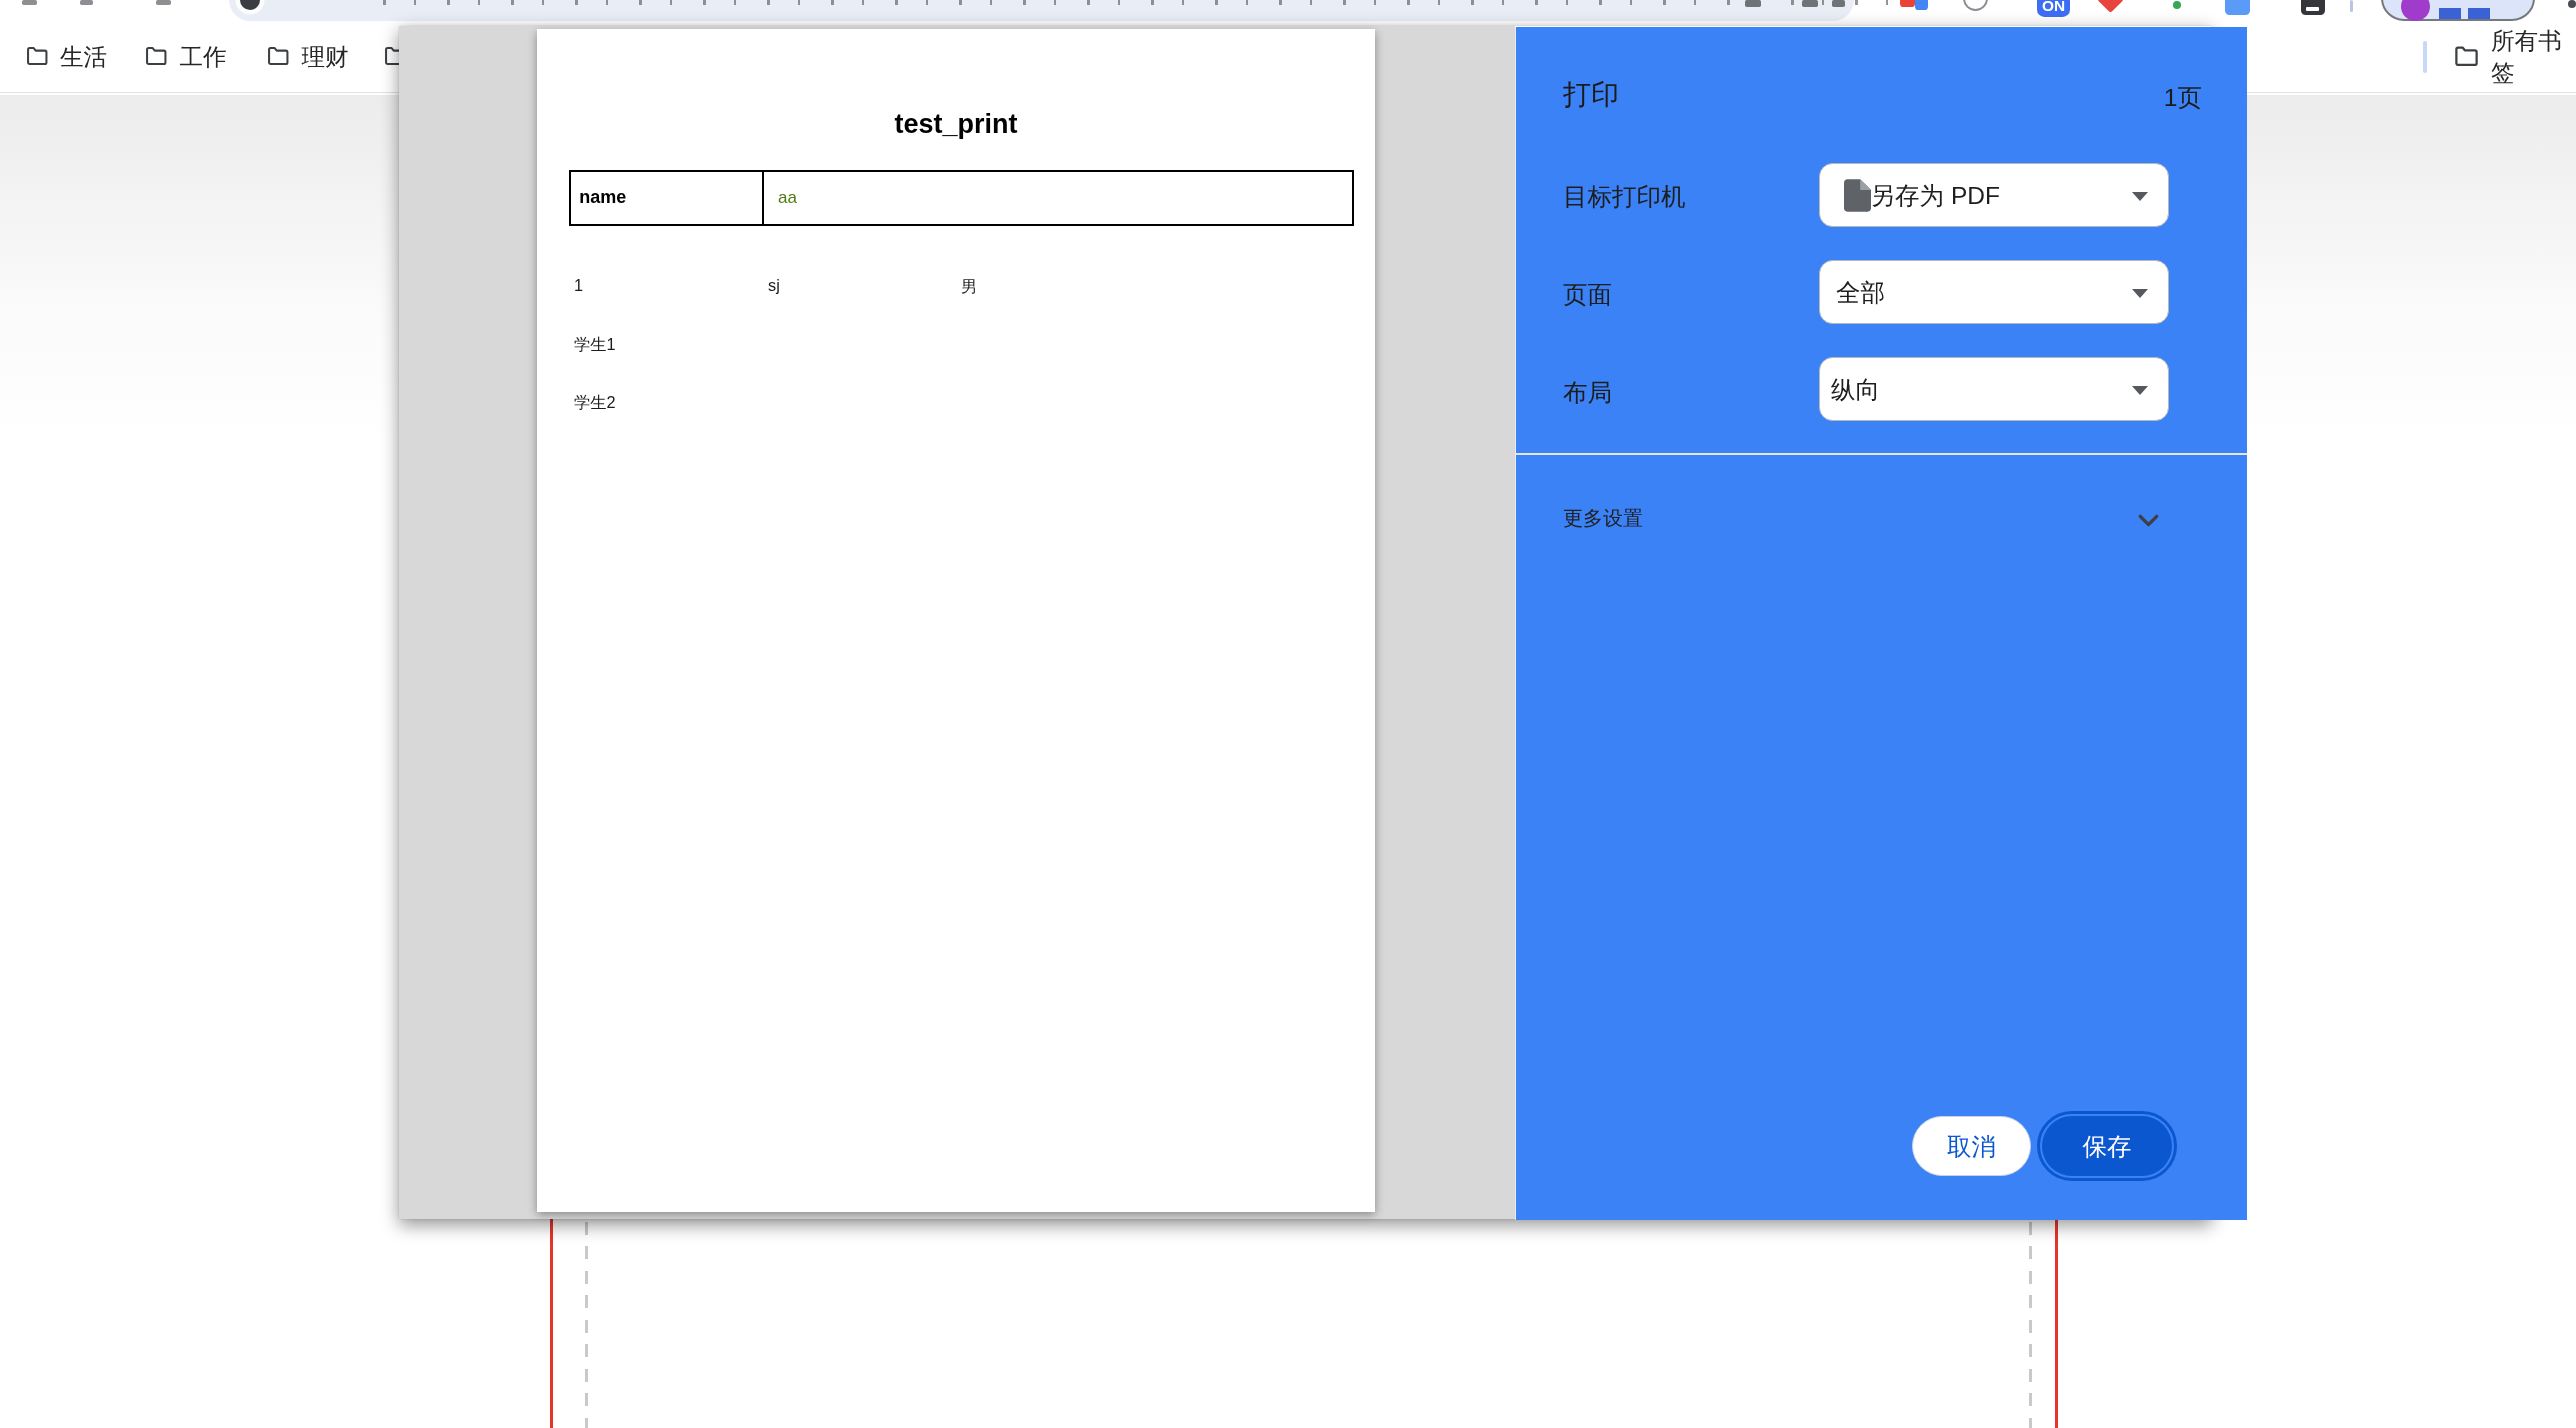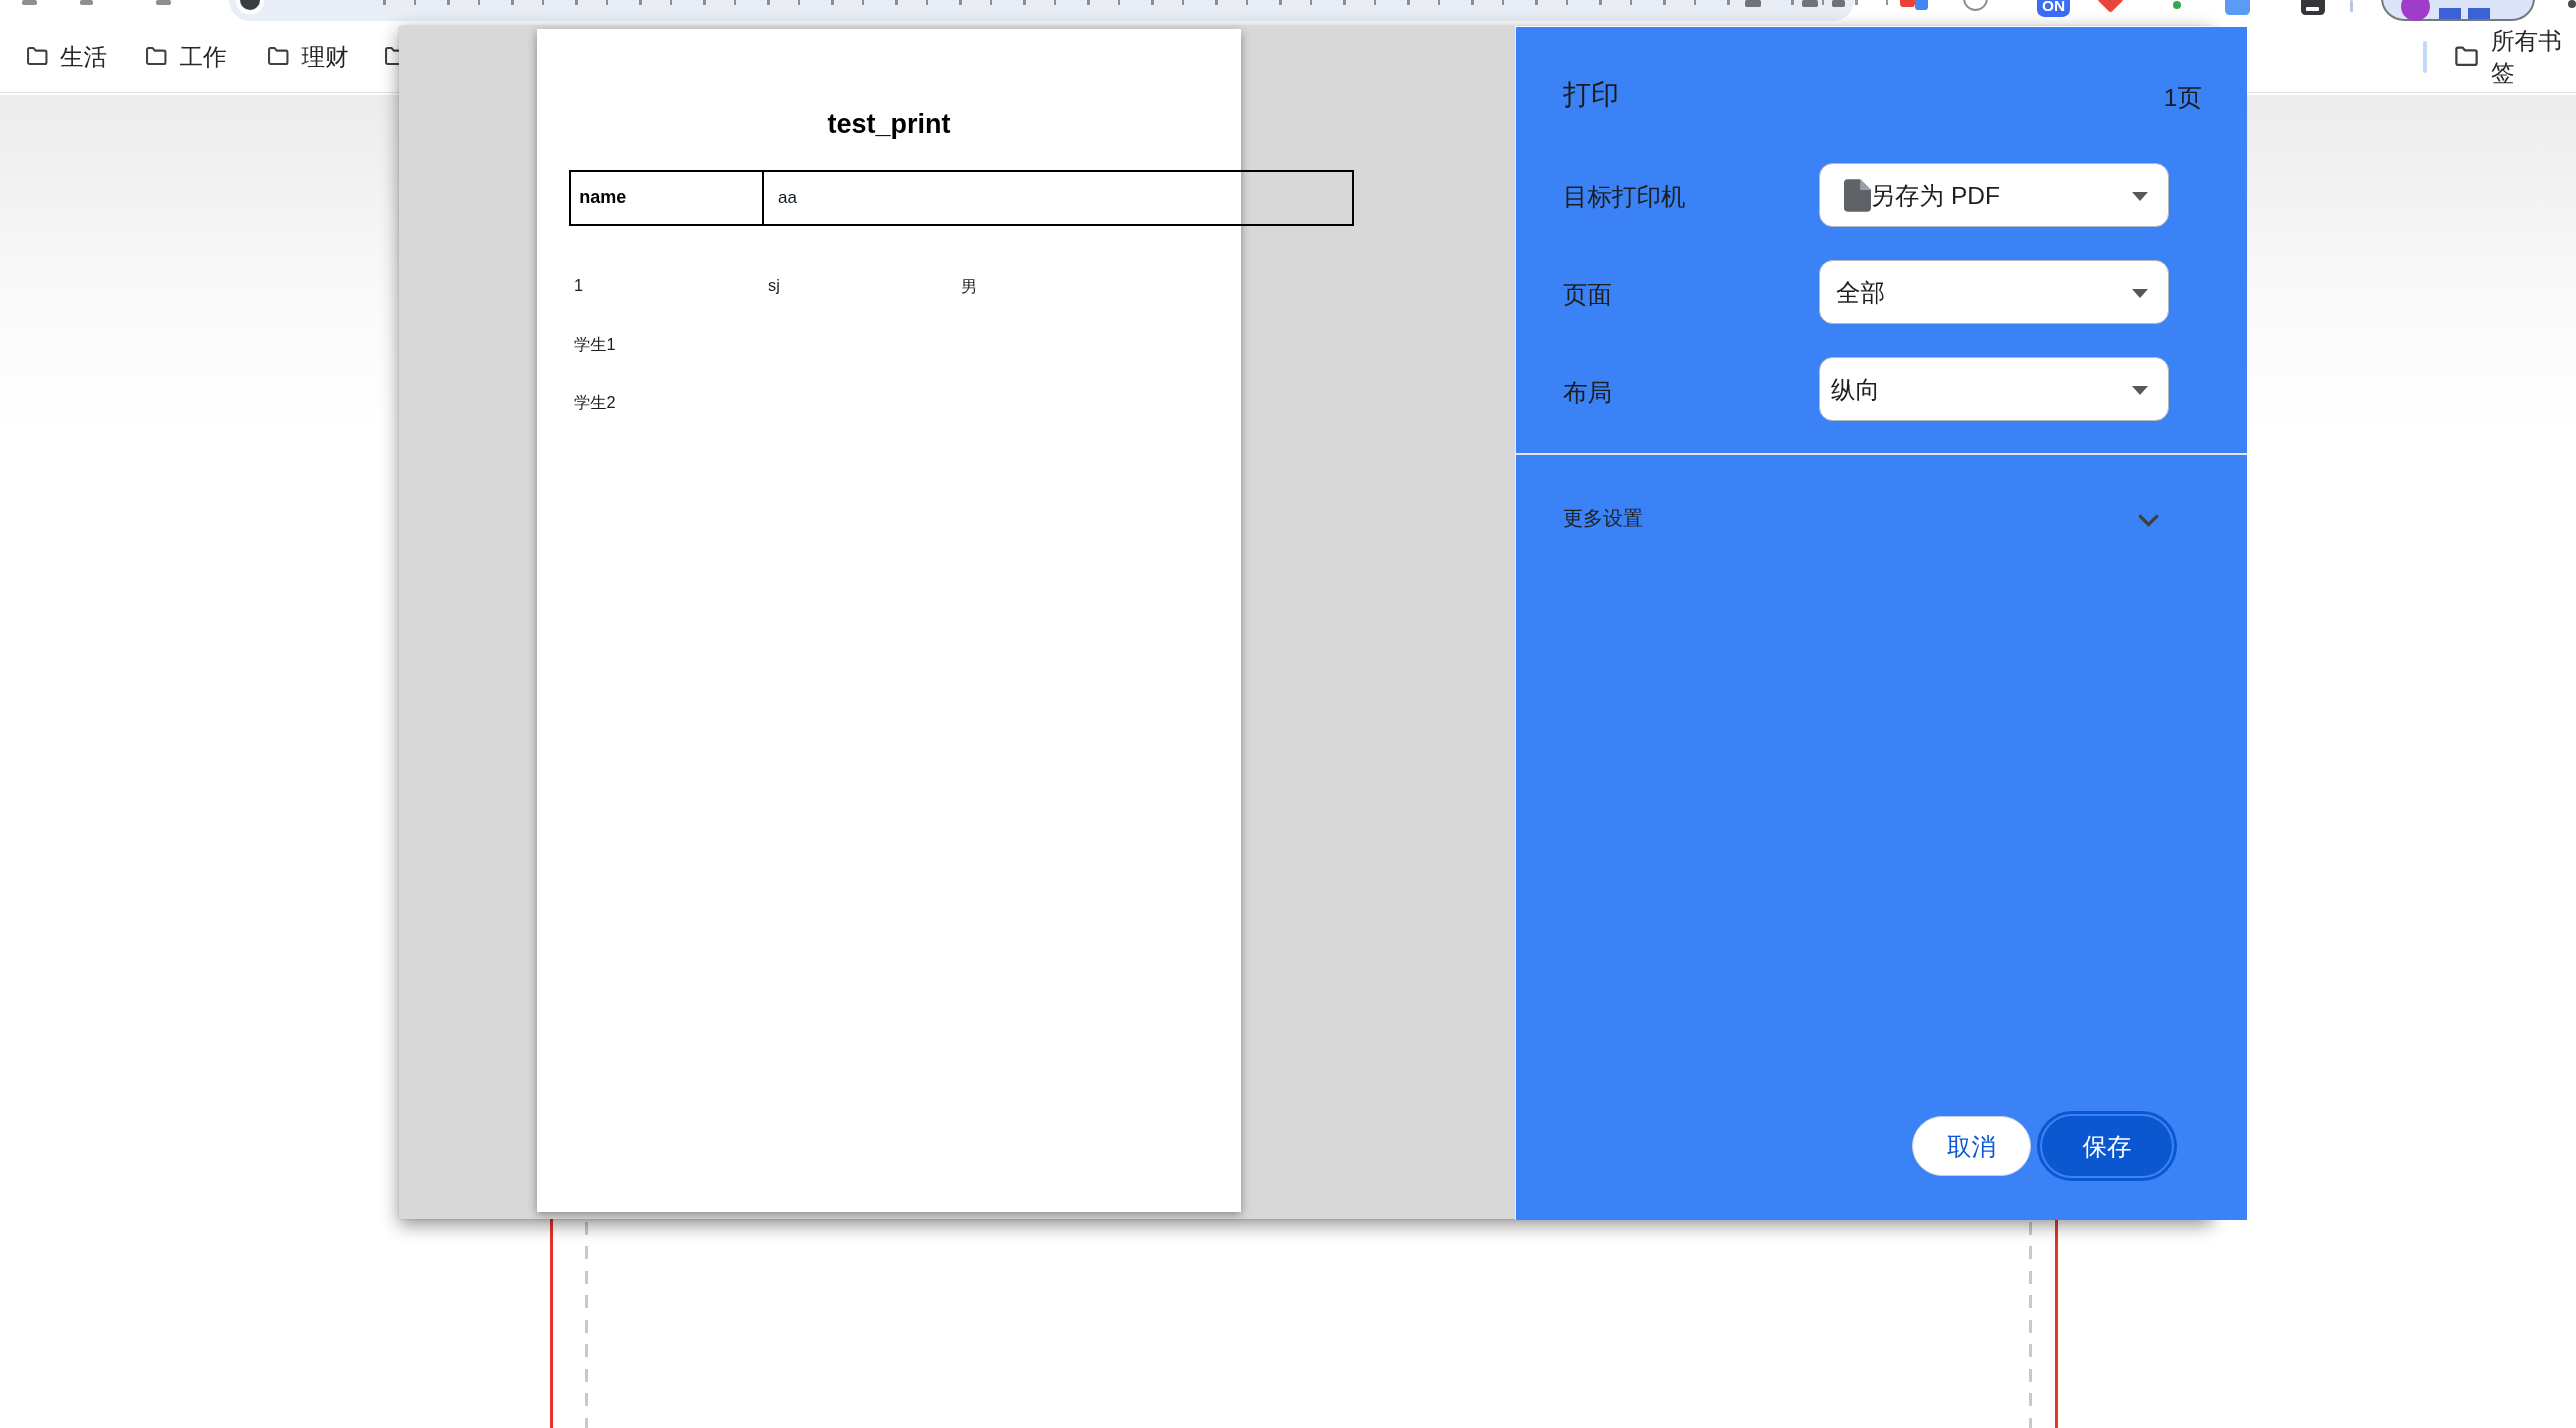--- a/index.html
+++ b/index.html
@@ -50,31 +50,31 @@
   #underlay { position:absolute; left:0; top:95px; width:2576px; height:1333px;
     background:linear-gradient(180deg,#ececec 0,#fafafa 208px,#fff 344px); z-index:1; }
   .vline-red { position:absolute; top:0; bottom:0; width:2.7px; background:#e5352b; }
   .vline-dash { position:absolute; top:0; bottom:0; width:2.7px;
     background:repeating-linear-gradient(180deg,#c9c9c9 0 12.7px,transparent 12.7px 24.5px); }
 
   
   #dialog { position:absolute; left:399px; top:26px; width:1813px; height:1193px;
     background:#fff; border-radius:1.8px; box-shadow:0 5.4px 18px rgba(0,0,0,.42),0 0 1.8px rgba(0,0,0,.2); z-index:5; }
   #preview-pane { position:absolute; left:0; top:0; width:1116px; height:1193px; background:#d8d8d8; }
-  #sheet { position:absolute; left:138px; top:2.7px; width:704px; height:1183px; background:#fff;
+  #sheet { position:absolute; left:138px; top:2.7px; width:838px; height:1183px; background:#fff;
     box-shadow:0 2.7px 9px rgba(0,0,0,.38); }
   #doc-title { position:absolute; left:0; top:80px; width:100%; text-align:center;
     font-size:27px; font-weight:bold; color:#000; }
   #doc-table { position:absolute; left:32px; top:141px; width:785px; height:56px;
     border:2.7px solid #000; }
   #doc-col1 { position:absolute; left:0; top:0; width:193px; height:100%;
     border-right:2.7px solid #000; display:flex; align-items:center; padding-left:8.2px;
     font-size:18px; font-weight:bold; color:#000; }
   #doc-col2 { position:absolute; left:196px; top:0; right:0; height:100%;
-    display:flex; align-items:center; padding-left:11px; font-size:17px; color:#0f172a; }
+    display:flex; align-items:center; padding-left:11px; font-size:17px; color:#4d7c0f; }
   .doc-cell { position:absolute; font-size:16.3px; color:#1c1c1c; }
   .doc-line { position:absolute; left:37px; font-size:16.3px; color:#1c1c1c; }
 
   #settings-panel { position:absolute; left:1116px; top:1px; width:732px; height:1193px;
     background:#3b82f6; border-left:0.9px solid #ececec; }
   #panel-title { position:absolute; left:47px; top:49px; font-size:28px; color:#1b1b1b; }
   #page-count { position:absolute; right:45px; top:54px; font-size:24.5px; color:#1b1b1b; }
   .field-label { position:absolute; left:47px; font-size:24.5px; color:#1d1d1d; }
   .dropdown { position:absolute; left:303px; width:350px; height:64px;
     border:1.8px solid #b4b7bb; border-radius:13.6px; background:#fff;

